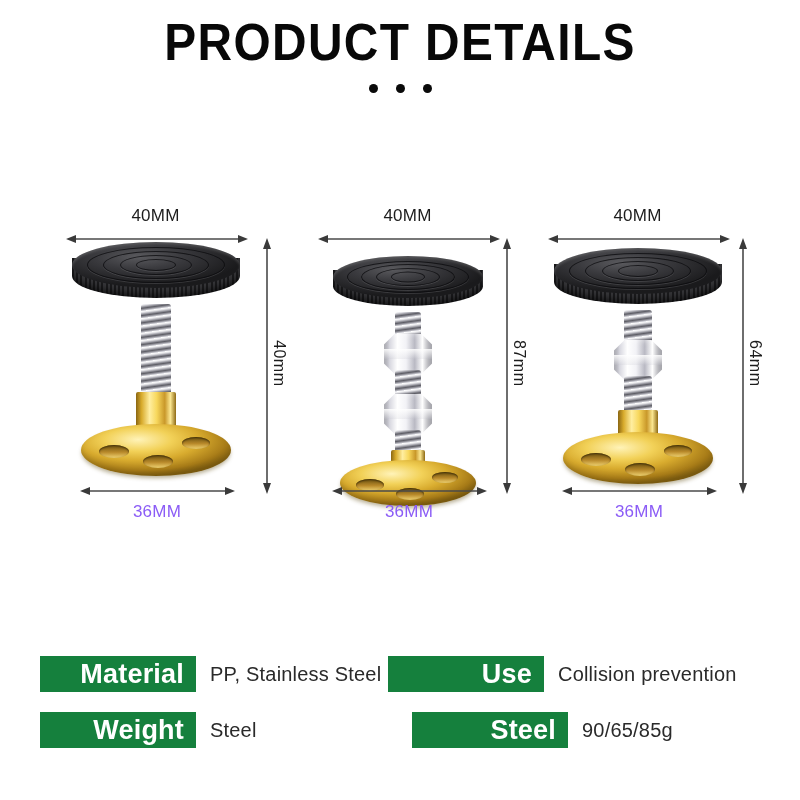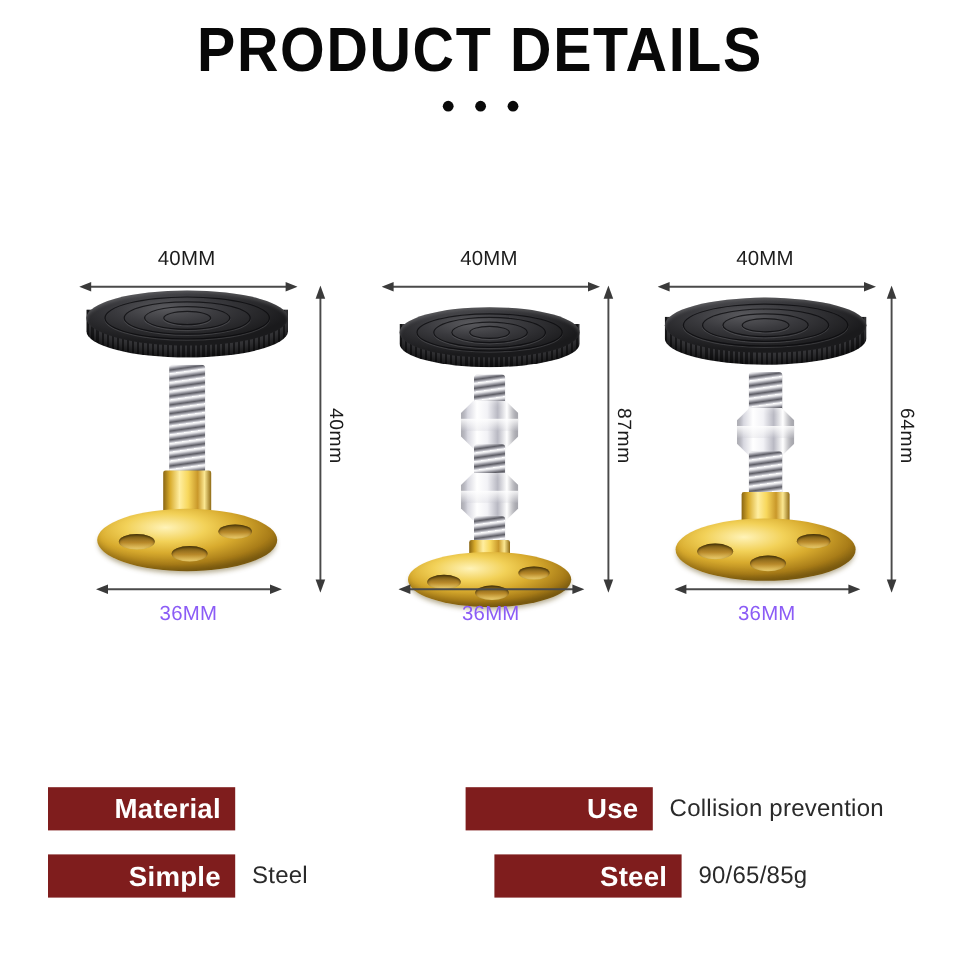--- a/index.html
+++ b/index.html
@@ -265,23 +265,23 @@
     gap: 14px;
   }
   .spec-cell.c00 { left: 40px;  top: 6px;  }
   .spec-cell.c01 { left: 388px; top: 6px;  }
   .spec-cell.c10 { left: 40px;  top: 62px; }
   .spec-cell.c11 { left: 412px; top: 62px; }
 
   .spec-label {
     width: 156px;
     height: 36px;
-    background: #7f1d1d;
+    background: #15803d;
     color: #ffffff;
-    font-size: 23px;
+    font-size: 27px;
     font-weight: bold;
     display: flex;
     align-items: center;
     justify-content: flex-end;
     padding-right: 12px;
     box-sizing: border-box;
     letter-spacing: .2px;
   }
   .spec-value {
     font-size: 20px;
@@ -437,26 +437,27 @@
         <polygon class="arrow-head" points="7,256 3,245 11,245"></polygon>
       </svg>
     </div>
     <div class="dim-vert-label" style="left:216px; top:150px;">64mm</div>
   </div>
 </div>
 
 <div class="specs">
   <div class="spec-cell c00">
     <div class="spec-label">Material</div>
+    <div class="spec-value">PP, Stainless Steel</div>
   </div>
   <div class="spec-cell c01">
     <div class="spec-label">Use</div>
     <div class="spec-value">Collision prevention</div>
   </div>
   <div class="spec-cell c10">
-    <div class="spec-label">Simple</div>
+    <div class="spec-label">Weight</div>
     <div class="spec-value">Steel</div>
   </div>
   <div class="spec-cell c11">
     <div class="spec-label">Steel</div>
     <div class="spec-value">90/65/85g</div>
   </div>
 </div>
 
 </body></html>

